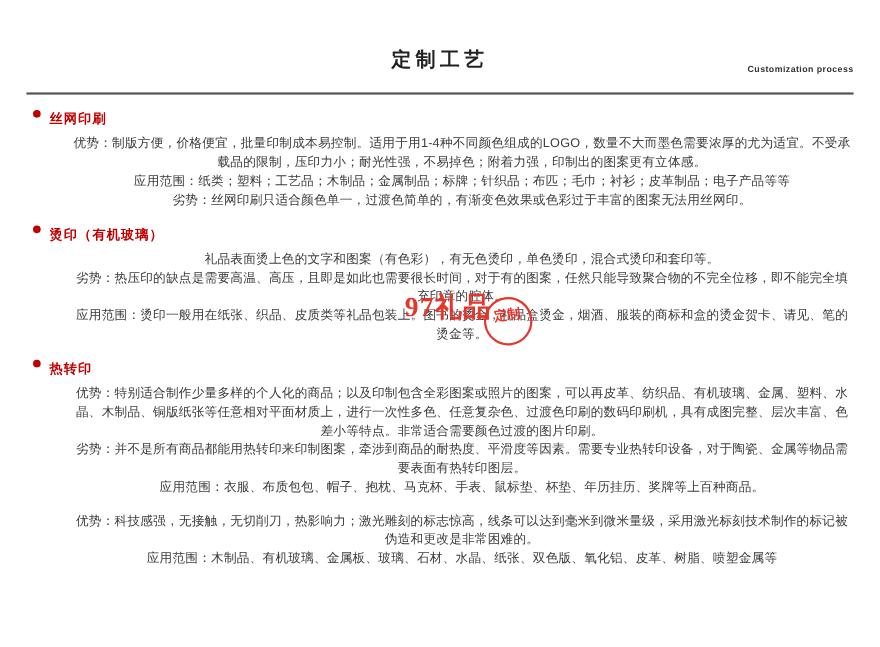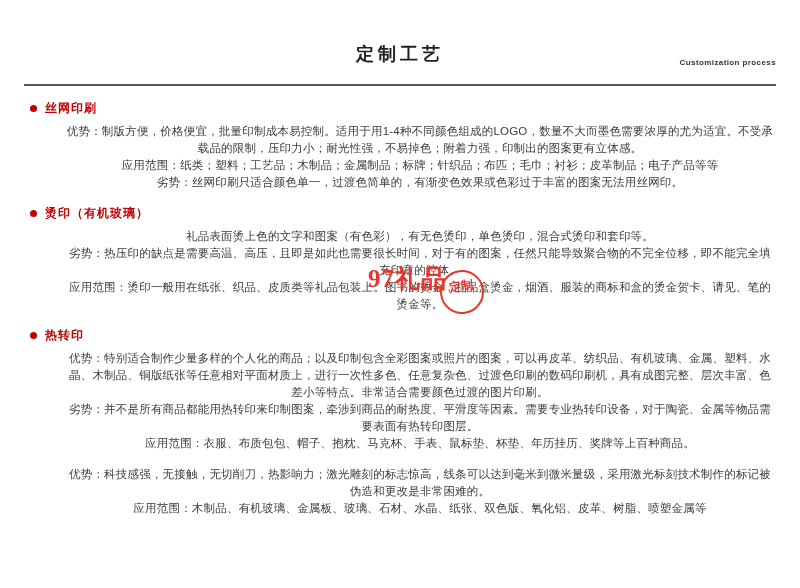--- a/index.html
+++ b/index.html
@@ -49,21 +49,20 @@
   .rule {
     height: 2px;
     background: #555555;
     margin: 0 0 14px 0;
   }
   .section {
     margin-bottom: 14px;
   }
   .sec-head {
     display: flex;
-    align-items: center;
     margin-bottom: 6px;
     padding-left: 6px;
   }
   .bullet {
     width: 7px;
     height: 7px;
     border-radius: 50%;
     background: #c00000;
     margin-right: 8px;
     flex: 0 0 auto;

